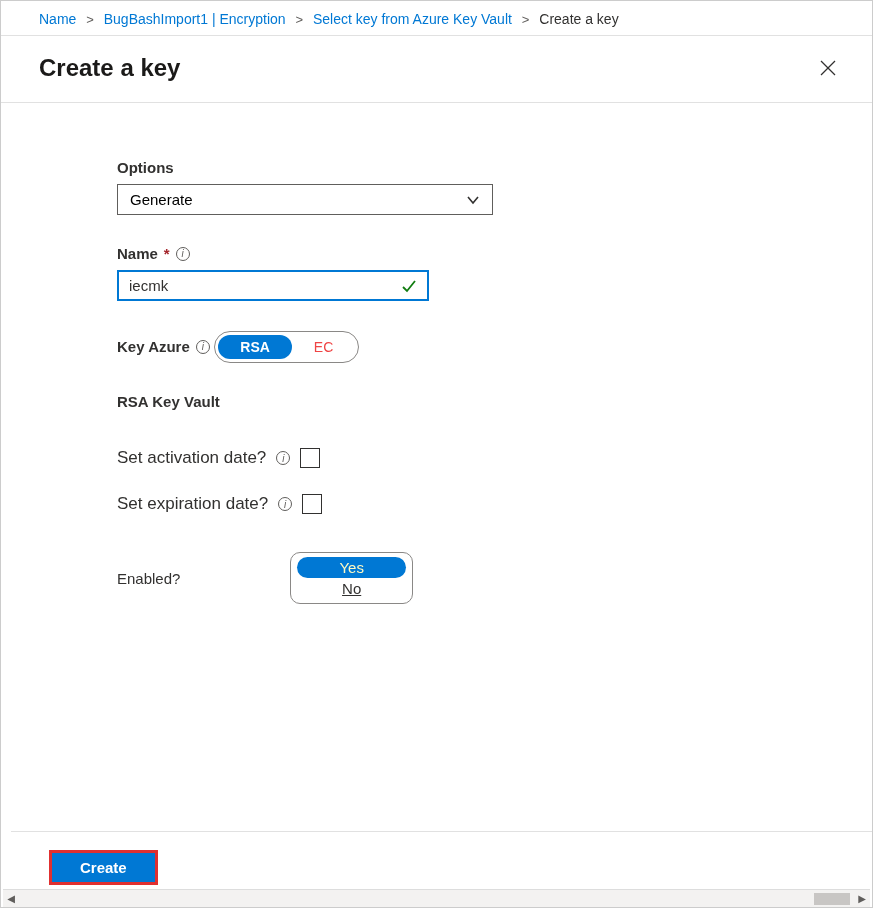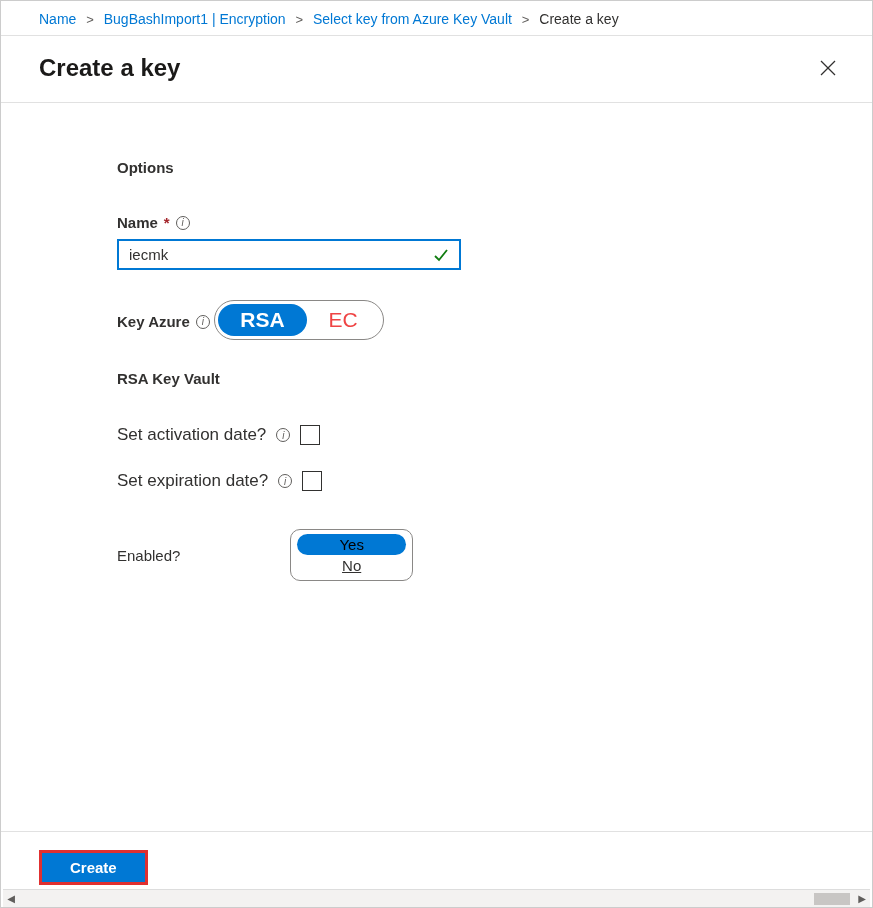--- a/index.html
+++ b/index.html
@@ -104,21 +104,21 @@
       justify-content: space-between;
       align-items: center;
       cursor: pointer;
       background: #fff;
     }
     .chevron {
       width: 14px;
       height: 14px;
     }
     .text-input-wrap {
-      width: 344px;
+      width: 312px;
       border: 2px solid #0078d4;
       padding: 5px 10px;
       display: flex;
       align-items: center;
       justify-content: space-between;
       background: #fff;
     }
     .text-input {
       border: none;
       outline: none;
@@ -133,21 +133,21 @@
     }
     .pill-group {
       display: inline-flex;
       border: 1px solid #8a8886;
       border-radius: 20px;
       overflow: hidden;
       padding: 3px;
     }
     .pill-option {
       padding: 4px 22px;
-      font-size: 21px;
+      font-size: 14px;
       cursor: pointer;
       color: #8a8886;
       background: #fff;
       border-radius: 18px;
       text-align: center;
     }
     .pill-option.active {
       background: #0078d4;
       color: #fff;
       font-weight: 600;
@@ -193,32 +193,32 @@
     }
     .enabled-option {
       padding: 2px 42px;
       font-size: 15px;
       text-align: center;
       cursor: pointer;
       border-radius: 16px;
     }
     .enabled-option.yes {
       background: #0078d4;
-      color: #000000;
+      color: #fef9c3;
       font-weight: 400;
     }
     .enabled-option.no {
       color: #323130;
       background: #fff;
       text-decoration: underline;
     }
     .footer {
       position: absolute;
       bottom: 22px;
-      left: 0;
+      left: 10px;
       right: 0;
       padding: 18px 38px 0;
       border-top: 1px solid #e1e1e1;
     }
     .create-btn {
       background: #0078d4;
       color: #fff;
       border: 3px solid #e03030;
       padding: 6px 28px;
       font-size: 15px;
@@ -274,20 +274,26 @@
       <line x1="1" y1="1" x2="15" y2="15"></line>
       <line x1="15" y1="1" x2="1" y2="15"></line>
     </svg>
   </button>
 </div>
 
 <div class="form-body">
 
   <div class="field-group">
     <div class="field-label">Options</div>
+    <div class="select-box">
+      <span>Generate</span>
+      <svg class="chevron" viewBox="0 0 14 14" stroke="#323130" stroke-width="1.6" fill="none">
+        <polyline points="2,4 7,10 12,4"></polyline>
+      </svg>
+    </div>
   </div>
 
   <div class="field-group">
     <div class="field-label">
       <span>Name</span>
       <span class="required">*</span>
       <span class="info-icon">i</span>
     </div>
     <div class="text-input-wrap">
       <input type="text" class="text-input" value="iecmk" style="">

